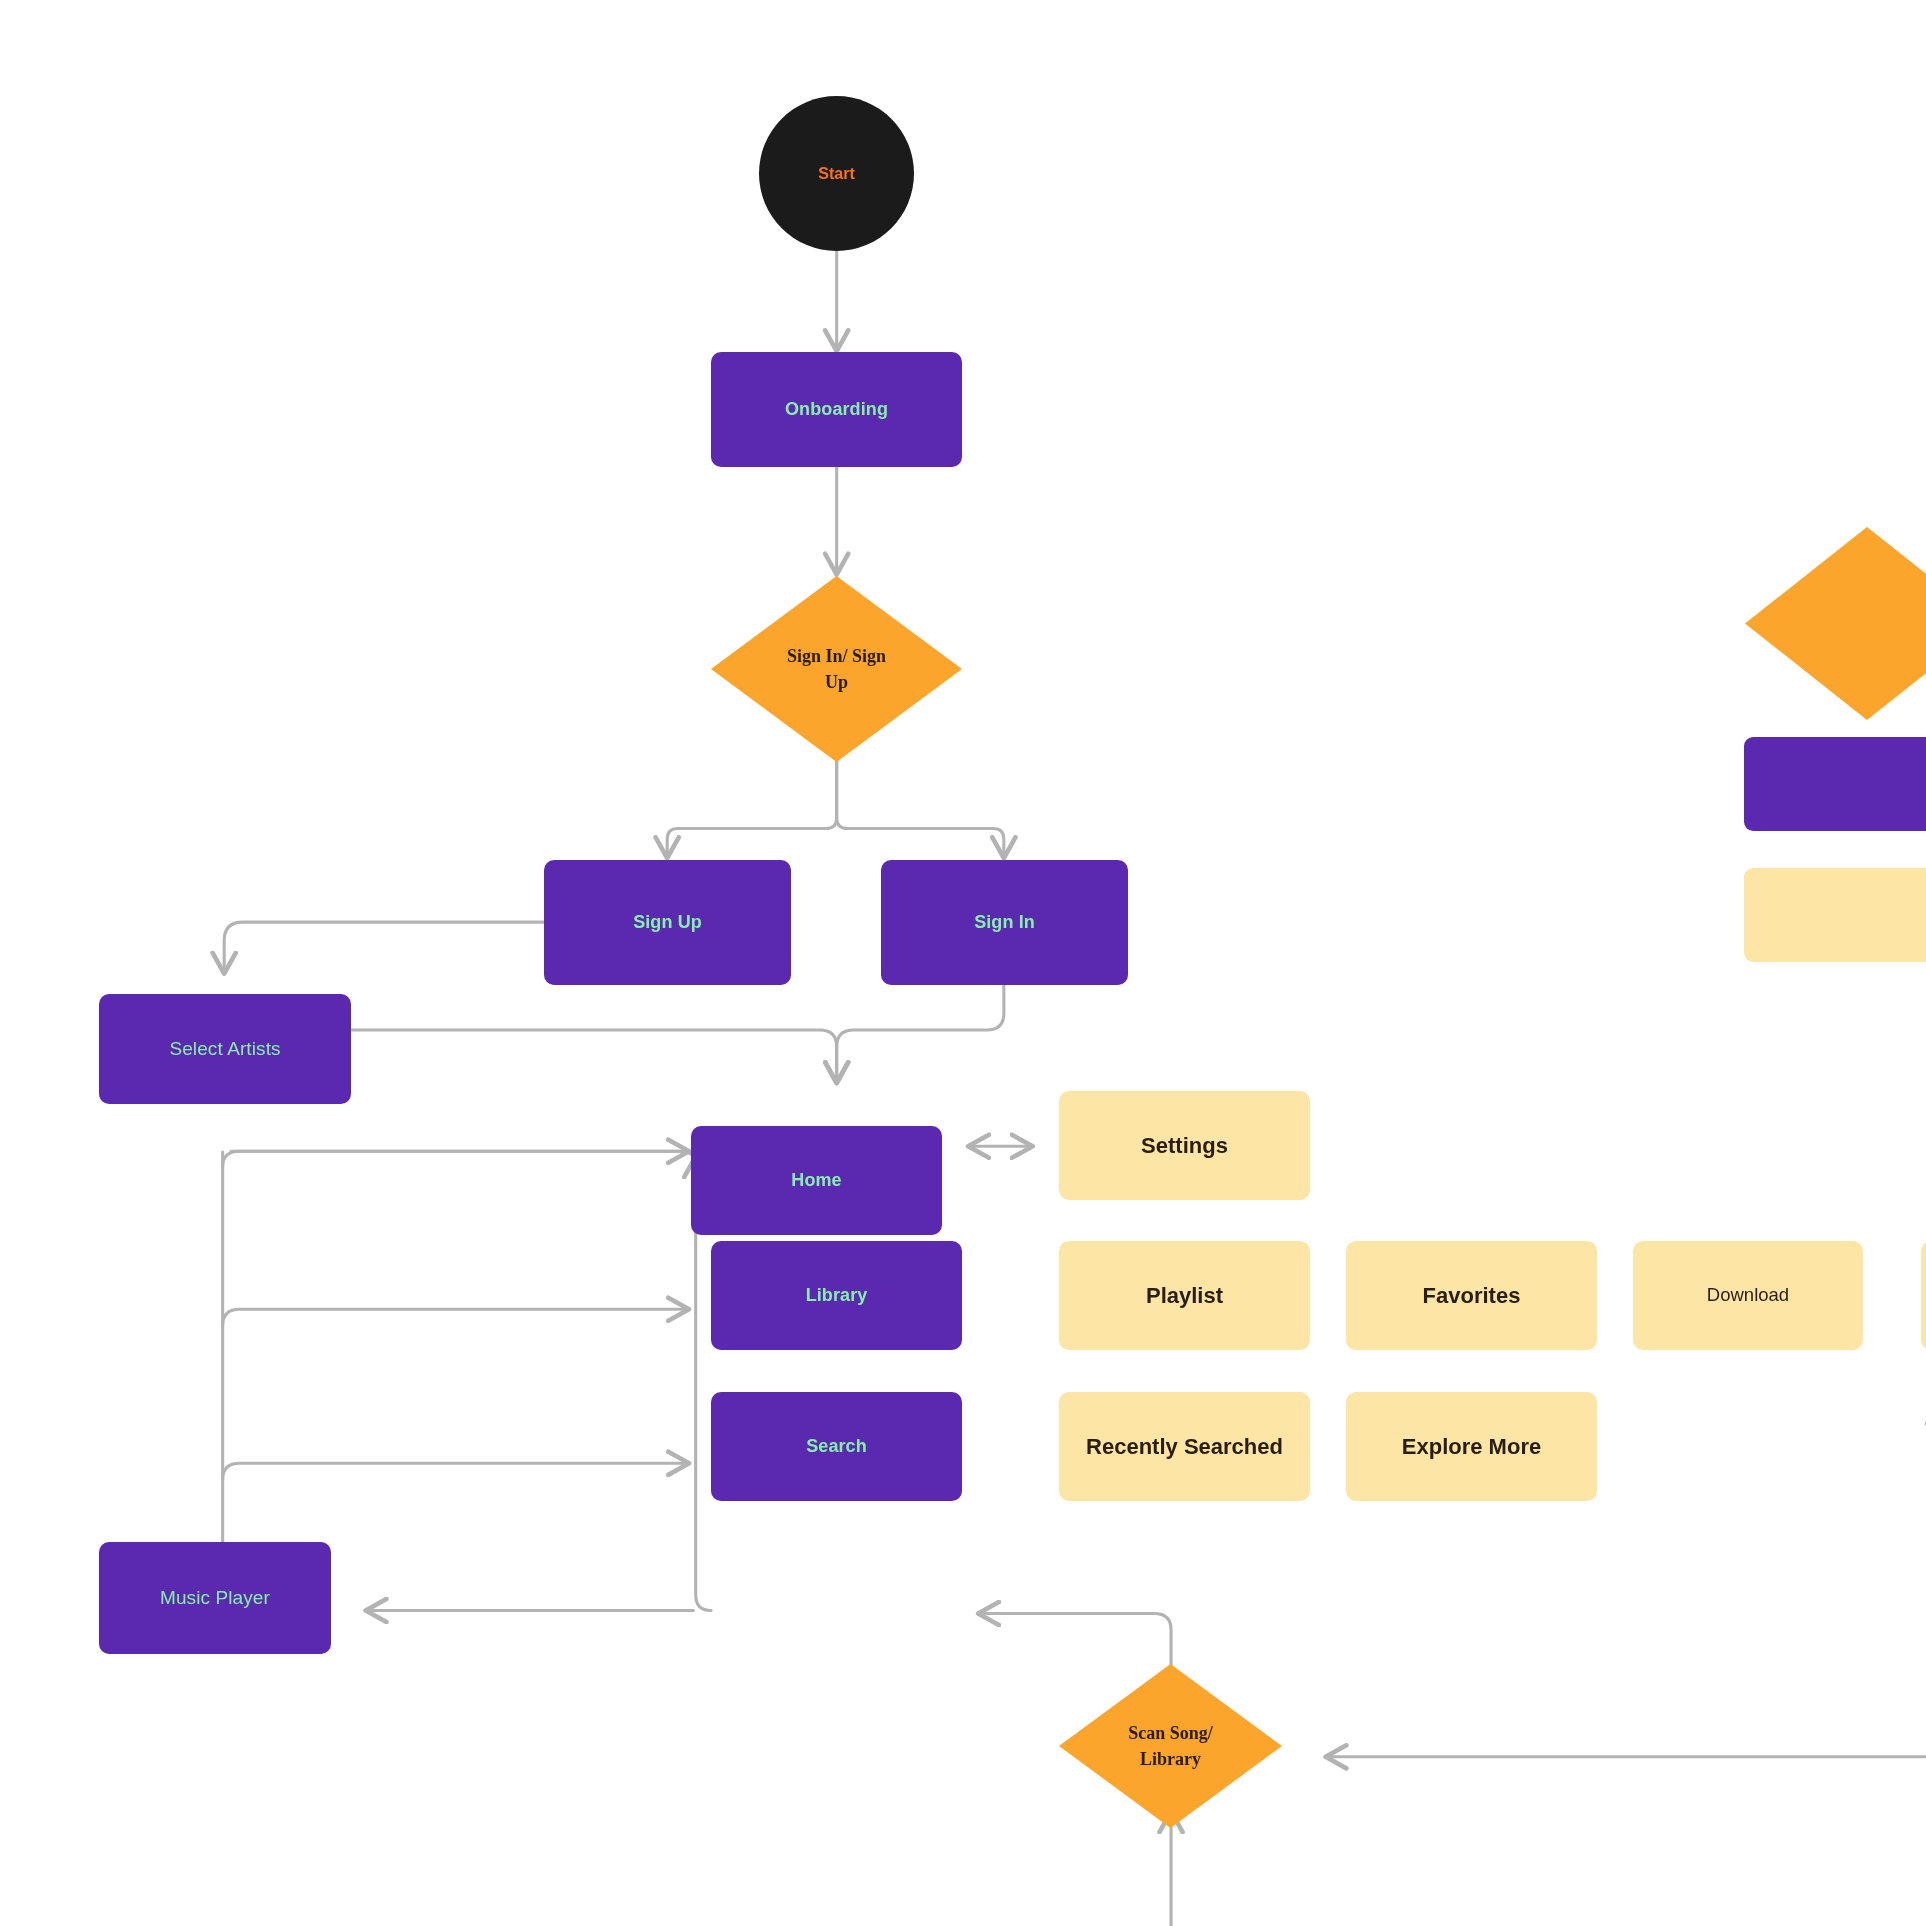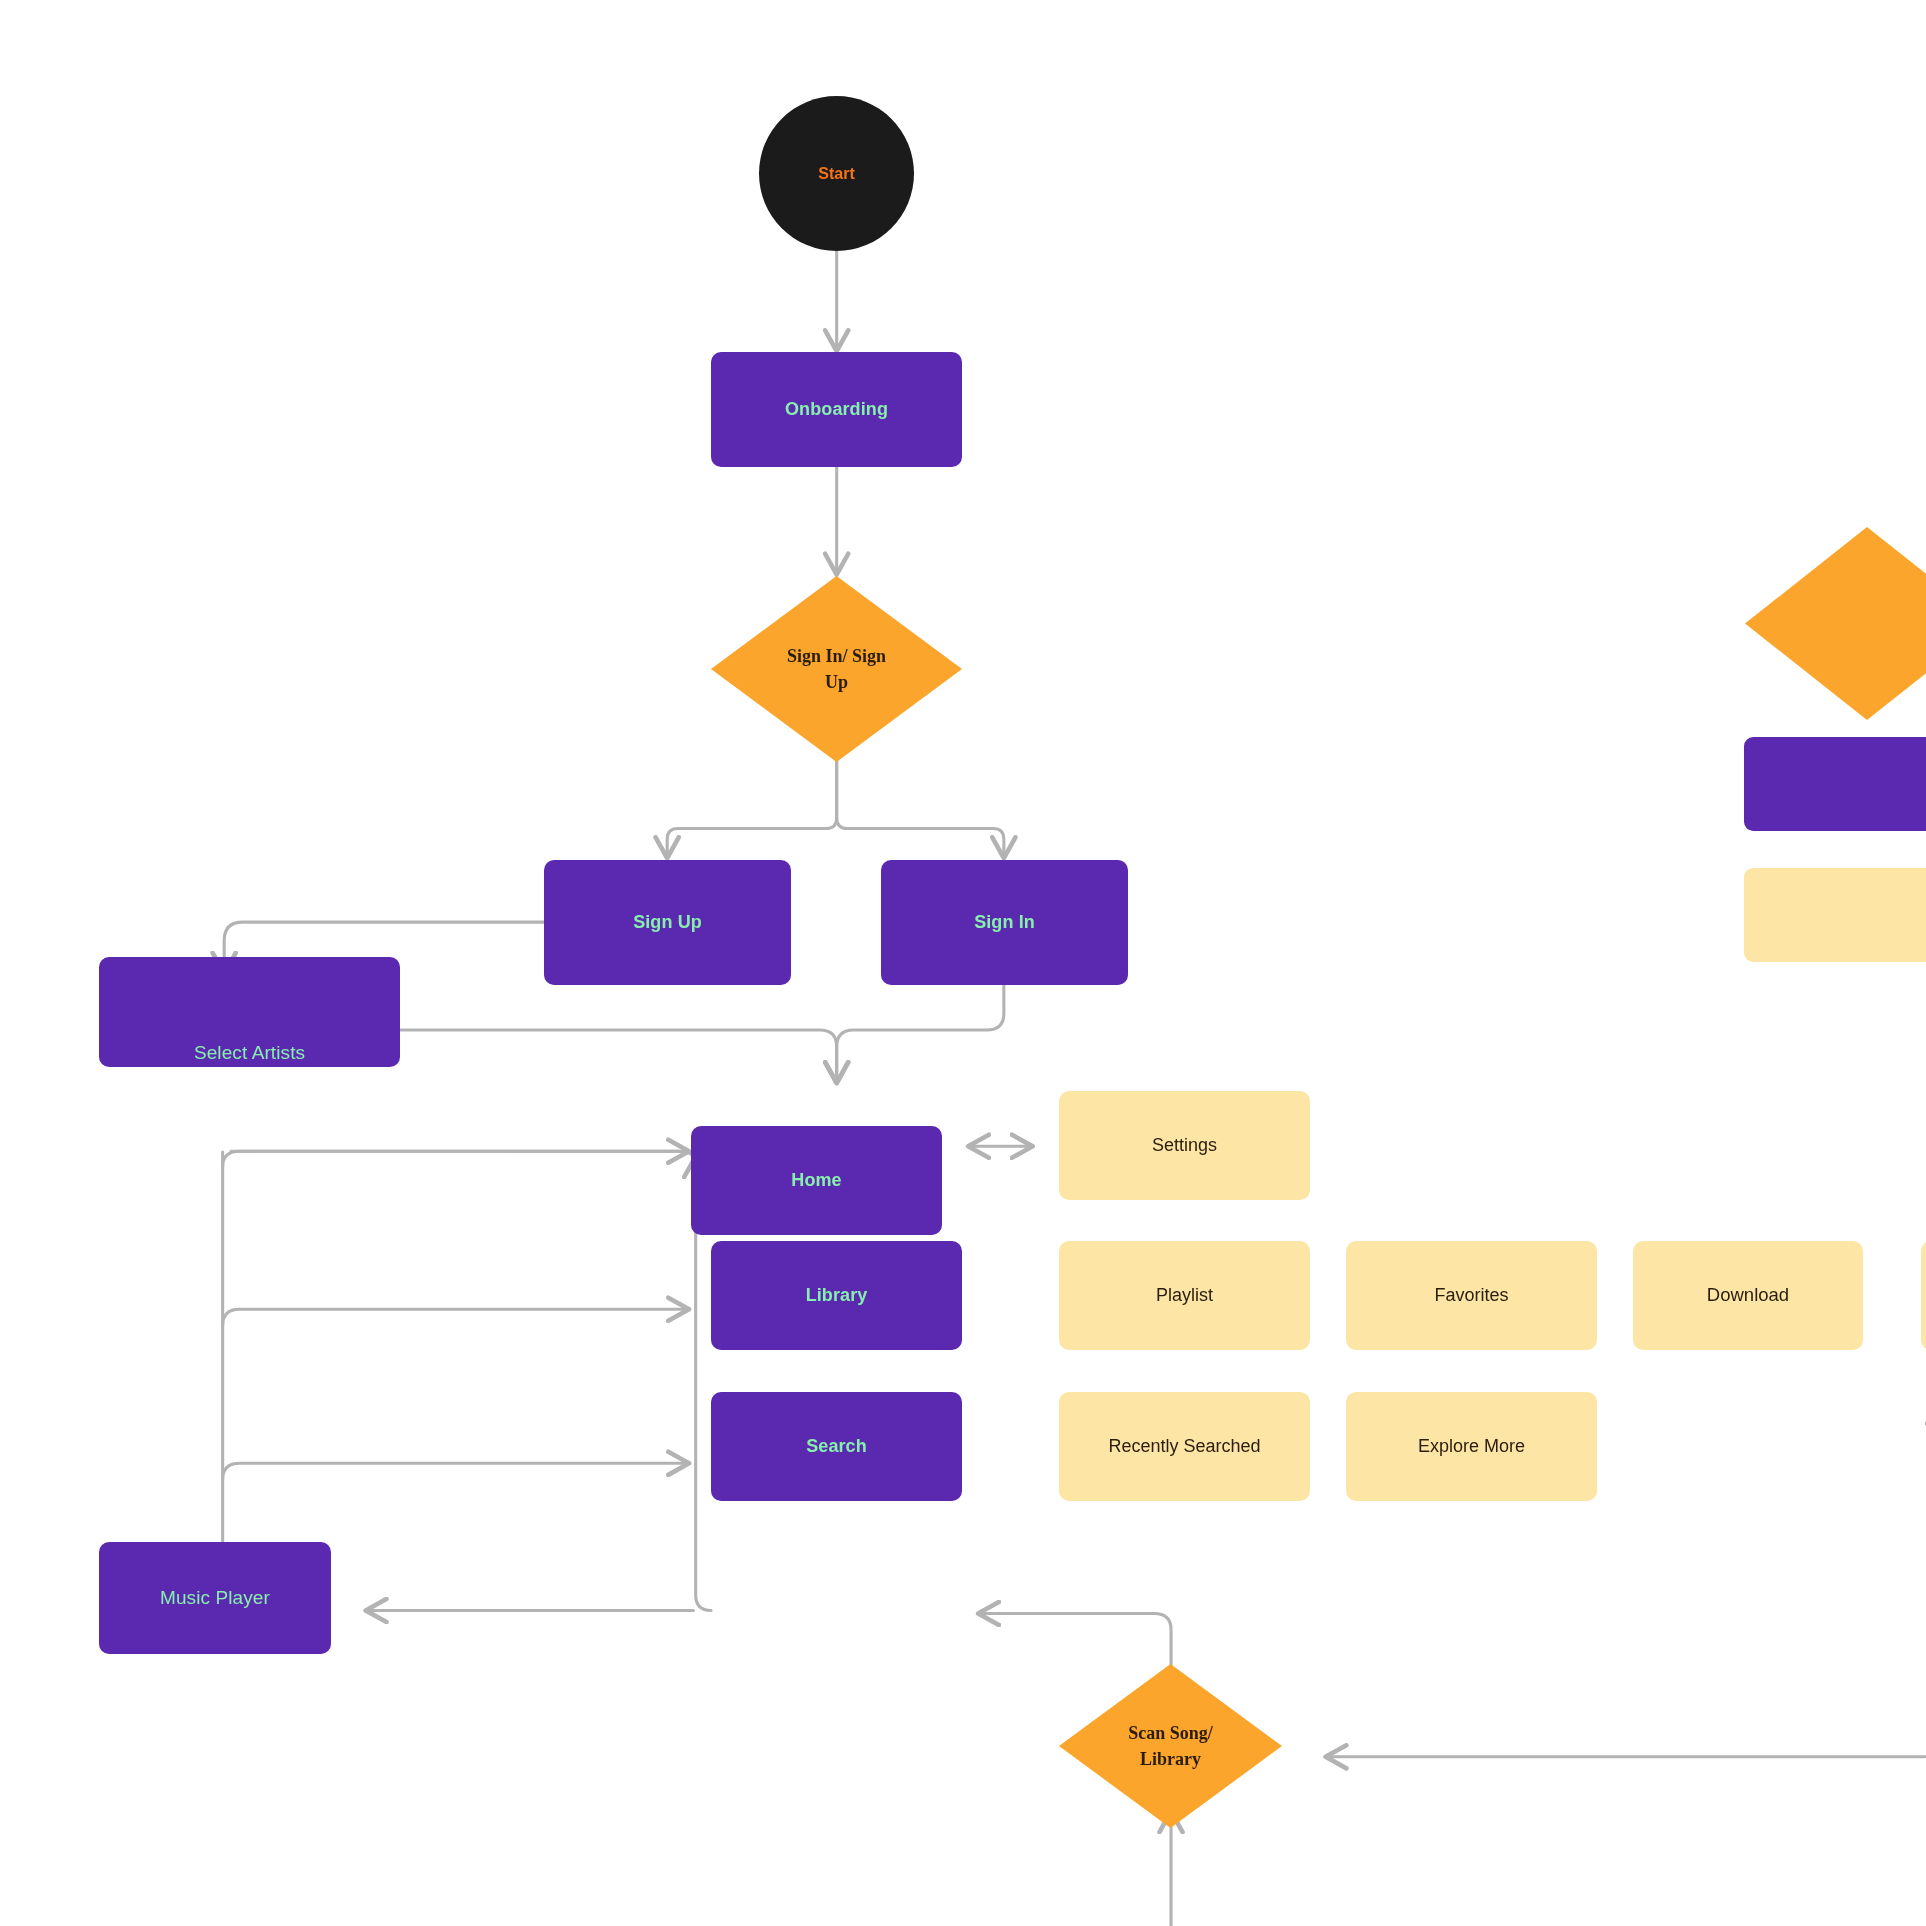--- a/index.html
+++ b/index.html
@@ -43,22 +43,22 @@
     letter-spacing: 0.1px;
   }
   .node-page-plain {
     font-weight: normal;
     font-size: 19px;
   }
   .node-sub {
     background: #FDE5A6;
     color: #2A1D0B;
     border-radius: 10px;
-    font-weight: normal;
-    font-size: 18px;
+    font-weight: bold;
+    font-size: 22px;
   }
   .node-sub-plain {
     font-weight: normal;
     font-size: 18.5px;
   }
   .node-start {
     background: #1B1B1B;
     color: #f97316;
     border-radius: 50%;
     font-weight: bold;
@@ -172,21 +172,21 @@
   </div>
 
   <div class="node node-page" style="left:544px; top:860px; width:247px; height:125px;">
     <span>Sign Up</span>
   </div>
 
   <div class="node node-page" style="left:881px; top:860px; width:247px; height:125px;">
     <span>Sign In</span>
   </div>
 
-  <div class="node node-page node-page-plain" style="left:99px; top:957px; width:301px; height:110px;align-items:flex-end;">
+  <div class="node node-page node-page-plain" style="left:99px; top:994px; width:252px; height:110px;">
     <span>Select Artists</span>
   </div>
 
   <div class="node node-page" style="left:691px; top:1091px; width:251px; height:109px;margin-top:35px;">
     <span>Home</span>
   </div>
 
   <div class="node node-sub" style="left:1059px; top:1091px; width:251px; height:109px;">
     <span>Settings</span>
   </div>

